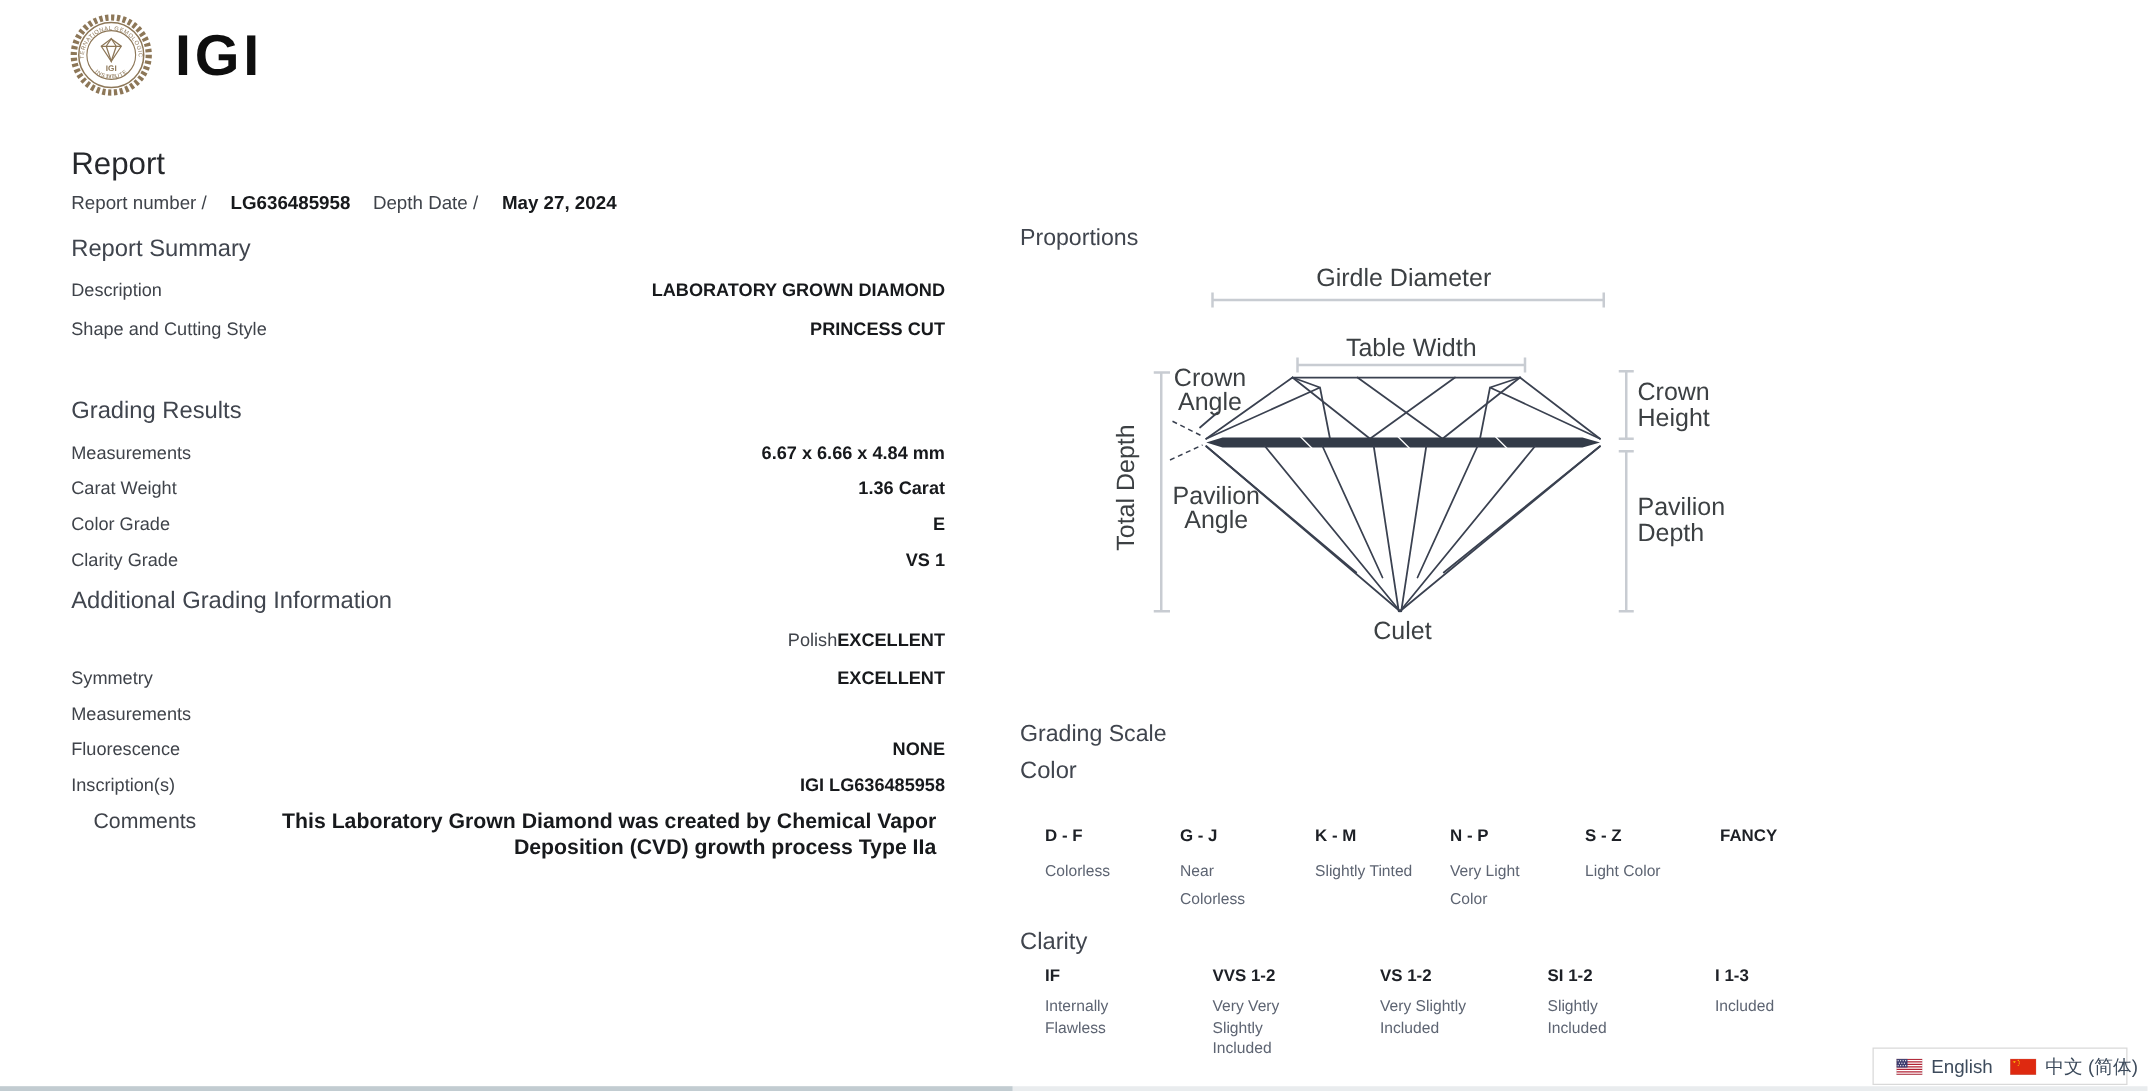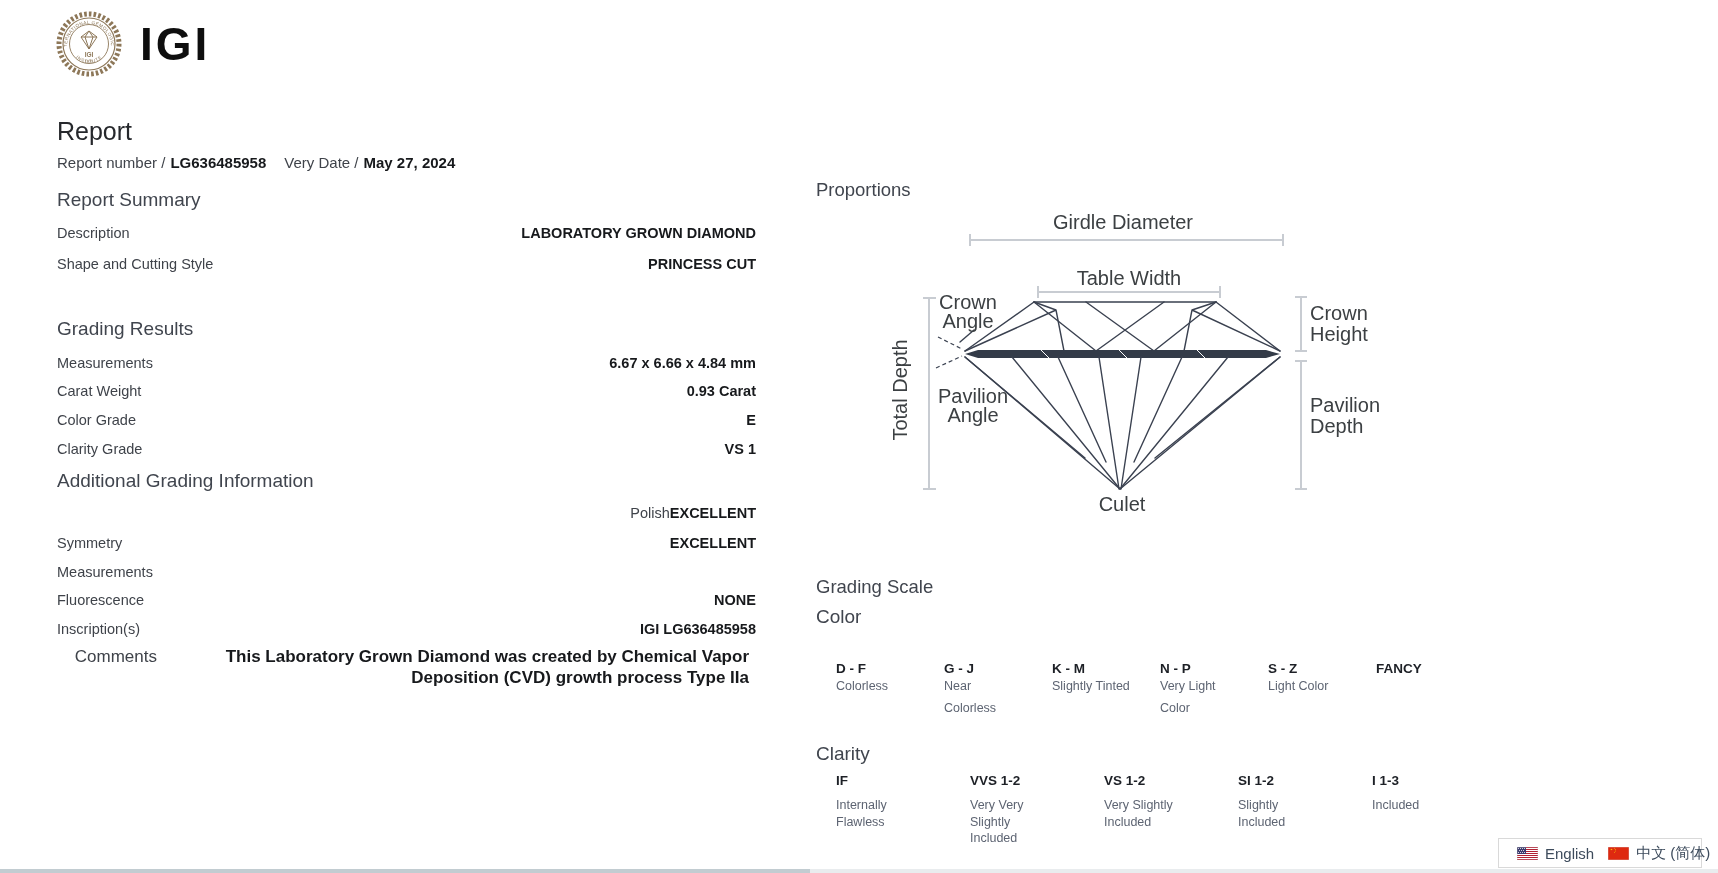--- a/index.html
+++ b/index.html
@@ -9,37 +9,37 @@
     -webkit-font-smoothing:antialiased;
   }
   
   .logo-seal{position:absolute;left:55px;top:10px;width:68px;height:68px;}
   .logo-word{position:absolute;left:140px;top:12px;font-size:46px;font-weight:700;
     letter-spacing:3px;color:#0e0e0e;line-height:64px;}
   
   .left-col{position:absolute;left:57px;top:0;width:699px;height:743px;}
   .h-title{position:absolute;left:0;font-size:25px;font-weight:500;color:#26282c;}
   .meta{position:absolute;left:0;font-size:15px;color:#3f434a;white-space:nowrap;}
-  .meta b{color:#17191c;margin-left:5px;}
+  .meta b{color:#17191c;margin-left:19px;}
   .meta .gap{display:inline-block;width:18px;}
   .h-sec{position:absolute;left:0;font-size:19px;font-weight:400;color:#40454e;white-space:nowrap;}
   .lrow{position:absolute;left:0;width:699px;display:flex;justify-content:space-between;
     font-size:14.5px;line-height:18px;}
   .lrow .lab{color:#3f434a;}
   .lrow .val{font-weight:700;color:#17191c;text-align:right;}
   .comment-row{position:absolute;left:0;width:699px;display:flex;font-size:17px;line-height:21px;text-align:right;}
   .comment-row .lab{color:#3f434a;width:100px;flex:0 0 100px;}
   .comment-row .val{font-weight:700;color:#17191c;width:592px;}
   
   .h-prop{position:absolute;font-size:18.5px;font-weight:400;color:#40454e;white-space:nowrap;}
   .scale-grid{position:absolute;display:flex;}
   .scale-col{width:108px;flex:0 0 108px;}
   .scale-col .grade{font-size:13.5px;font-weight:700;color:#1d2026;}
   .scale-col .sub{font-size:12.5px;color:#5d6472;}
-  .color-grid .sub{line-height:21.5px;}
+  .color-grid .sub{line-height:21.5px;margin-top:11px;}
   .clarity-grid .sub{line-height:16.5px;margin-top:9px;}
   
   .lang-bar{position:absolute;left:1498px;top:838px;width:204px;height:30px;box-sizing:border-box;
     border:1px solid #d9d9d9;background:#fff;display:flex;align-items:center;padding:0 18px;}
   .lang-item{display:flex;align-items:center;gap:7px;font-size:15px;color:#3d4b5c;cursor:pointer;white-space:nowrap;}
   .lang-item + .lang-item{margin-left:14px;align-items:center;}
   .flag{display:inline-block;line-height:0;}
   
   .scroll-track{position:absolute;left:0;bottom:0;width:1718px;height:4px;background:#e9ecee;}
   .scroll-thumb{position:absolute;left:0;bottom:0;width:810px;height:4px;background:#c2ccd1;}
@@ -74,21 +74,21 @@
   <text x="34" y="47" text-anchor="middle" font-size="6.5" font-weight="bold" fill="#8d7758">IGI</text>
   <text x="34" y="52.5" text-anchor="middle" font-size="3.8" fill="#8d7758">1975</text>
 </svg>
 <div class="logo-word">IGI</div>
 
 <div class="left-col">
 
   <div class="h-title" style="top:117px;">Report</div>
 
   <div class="meta" style="top:154px;">
-    <span>Report number /</span><b>LG636485958</b><span class="gap"></span><span>Very Date /</span><b>May 27, 2024</b>
+    <span>Report number /</span><b>LG636485958</b><span class="gap"></span><span>Depth Date /</span><b>May 27, 2024</b>
   </div>
 
   <div class="h-sec" style="top:189px;">Report Summary</div>
 
   <div class="lrow" style="top:224px;">
     <span class="lab">Description</span>
     <span class="val">LABORATORY GROWN DIAMOND</span>
   </div>
   <div class="lrow" style="top:255px;">
     <span class="lab">Shape and Cutting Style</span>
@@ -96,21 +96,21 @@
   </div>
 
   <div class="h-sec" style="top:318px;">Grading Results</div>
 
   <div class="lrow" style="top:354px;">
     <span class="lab">Measurements</span>
     <span class="val">6.67 x 6.66 x 4.84 mm</span>
   </div>
   <div class="lrow" style="top:382px;">
     <span class="lab">Carat Weight</span>
-    <span class="val">0.93 Carat</span>
+    <span class="val">1.36 Carat</span>
   </div>
   <div class="lrow" style="top:411px;">
     <span class="lab">Color Grade</span>
     <span class="val">E</span>
   </div>
   <div class="lrow" style="top:440px;">
     <span class="lab">Clarity Grade</span>
     <span class="val">VS 1</span>
   </div>
 

